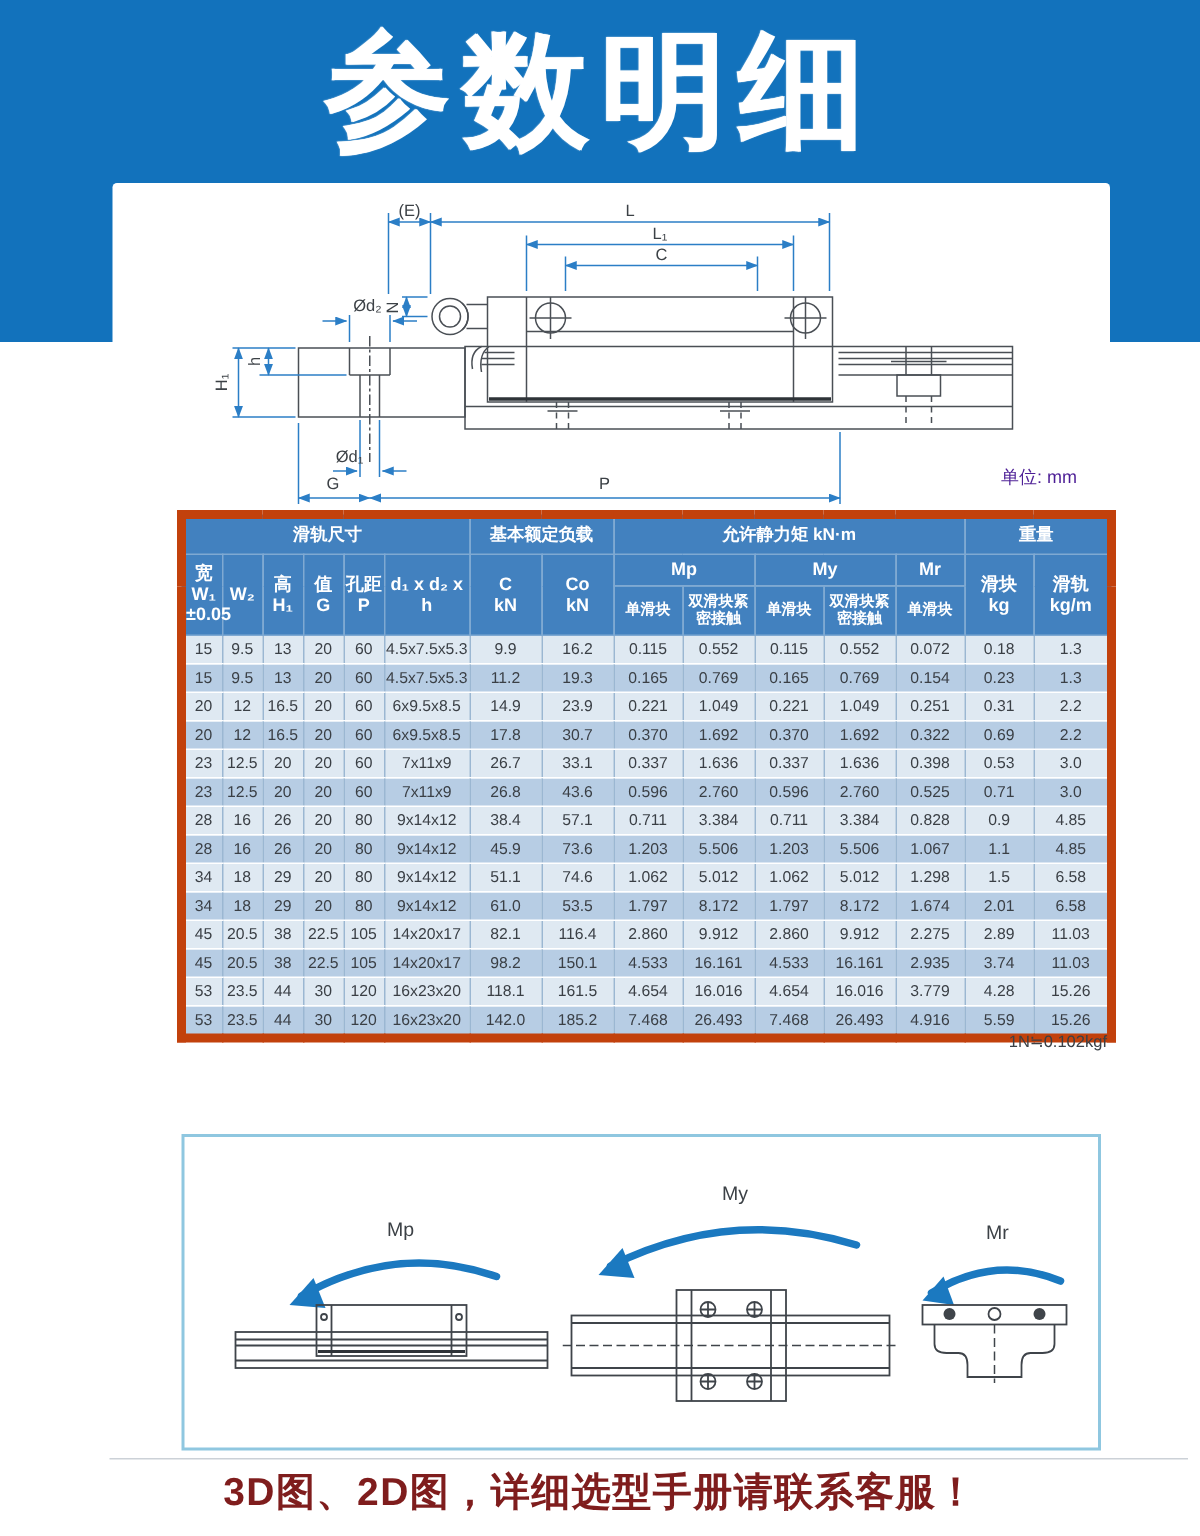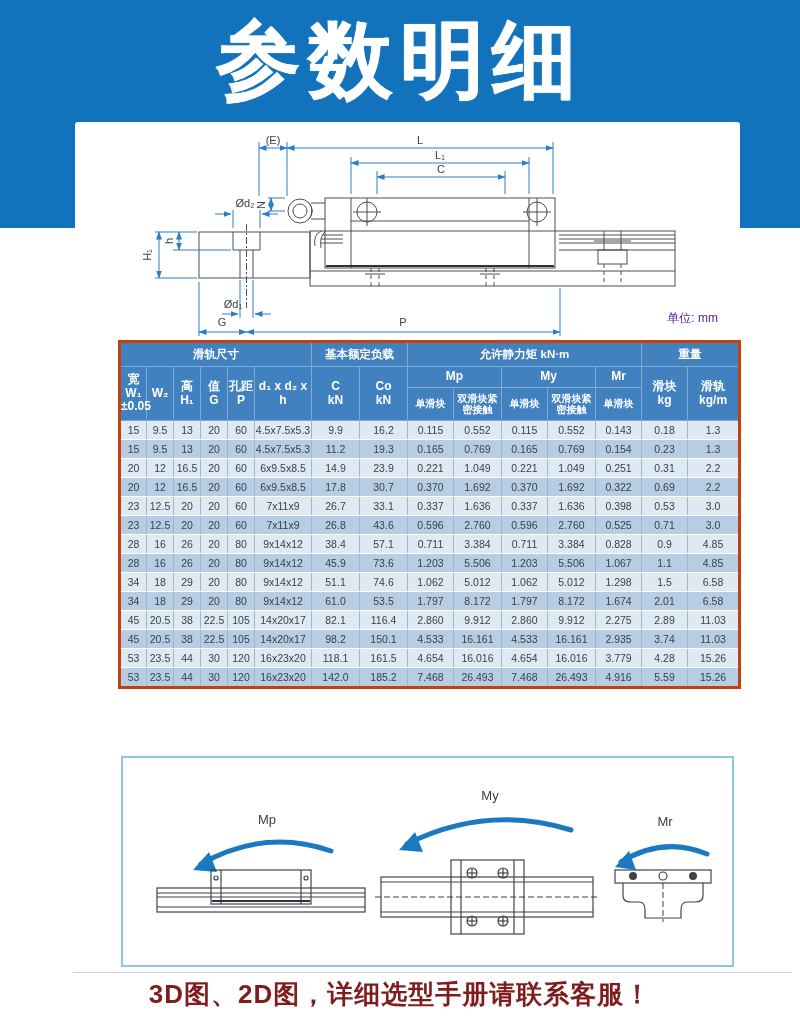--- a/index.html
+++ b/index.html
@@ -16,21 +16,21 @@
   .ln{stroke:#4a4f55;stroke-width:1;fill:none;}
   .lnb{stroke:#2e3338;stroke-width:2.2;fill:none;}
   .dash{stroke:#4a4f55;stroke-width:1;fill:none;stroke-dasharray:7 2 2 2;}
   .dsh2{stroke:#4a4f55;stroke-width:1;fill:none;stroke-dasharray:4 3;}
   .dim{stroke:#2b7ec6;stroke-width:1;fill:none;}
   .dimt{fill:#3c4146;font-size:11px;font-family:"Liberation Sans",sans-serif;}
   .unit-label{position:absolute;right:22px;top:188px;font-size:12px;color:#4c1d95;}
 
   
   .table-wrap{position:absolute;left:43px;top:218px;}
-  table.spec{border-collapse:collapse;table-layout:fixed;width:620px;border:3px solid #c2410c;}
+  table.spec{border-collapse:collapse;table-layout:fixed;width:620px;border:6px solid #c2410c;}
   table.spec th{background:#4281bf;color:#ffffff;font-weight:bold;border:1px solid #7fa9d2;
       padding:0;text-align:center;vertical-align:middle;font-size:11px;line-height:1.15;}
   table.spec thead tr.gh th{height:23px;font-size:11.5px;}
   table.spec thead tr.sh th{height:20px;font-size:12px;}
   table.spec thead tr.th3 th{height:32px;font-size:10px;}
   table.spec th.multi{white-space:pre-line;font-size:10px;}
   table.spec th.small1{font-size:8.5px;}
   table.spec th.tiny{font-size:7.5px;white-space:pre-line;}
   table.spec td{height:18px;padding:0;text-align:center;vertical-align:middle;
       font-size:10.5px;color:#3a3f45;border-right:1px solid #9bb7d2;border-bottom:1px solid #ffffff;}
@@ -250,21 +250,21 @@
             <td>13</td>
             <td>20</td>
             <td>60</td>
             <td>4.5x7.5x5.3</td>
             <td>9.9</td>
             <td>16.2</td>
             <td>0.115</td>
             <td>0.552</td>
             <td>0.115</td>
             <td>0.552</td>
-            <td>0.143</td>
+            <td>0.072</td>
             <td>0.18</td>
             <td>1.3</td>
           </tr>
           <tr>
             <td>15</td>
             <td>9.5</td>
             <td>13</td>
             <td>20</td>
             <td>60</td>
             <td>4.5x7.5x5.3</td>
@@ -479,20 +479,21 @@
             <td>7.468</td>
             <td>26.493</td>
             <td>4.916</td>
             <td>5.59</td>
             <td>15.26</td>
           </tr>
         </tbody>
     </table>
   </div>
 
+  <div class="footnote">1N≒0.102kgf</div>
 
   <div class="moment-box">
 
     <svg class="m-svg" style="left:26px;top:50px;" width="225" height="115" viewBox="0 0 225 115">
       <text class="m-lbl" x="118" y="16" text-anchor="middle">Mp</text>
       <path class="m-arc" d="M52 56 Q115 20 182 43"></path>
       <path d="M60 44 L44 62 L68 64 Z" fill="#1b79c0"></path>
       <rect class="m-ln" x="8" y="80" width="208" height="24"></rect>
       <line class="m-ln" x1="8" y1="85" x2="216" y2="85"></line>
       <line class="m-ln" x1="8" y1="89" x2="216" y2="89"></line>

